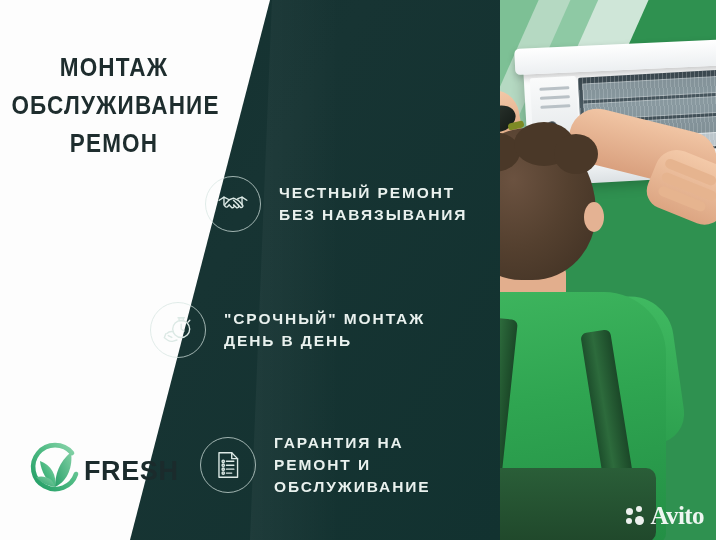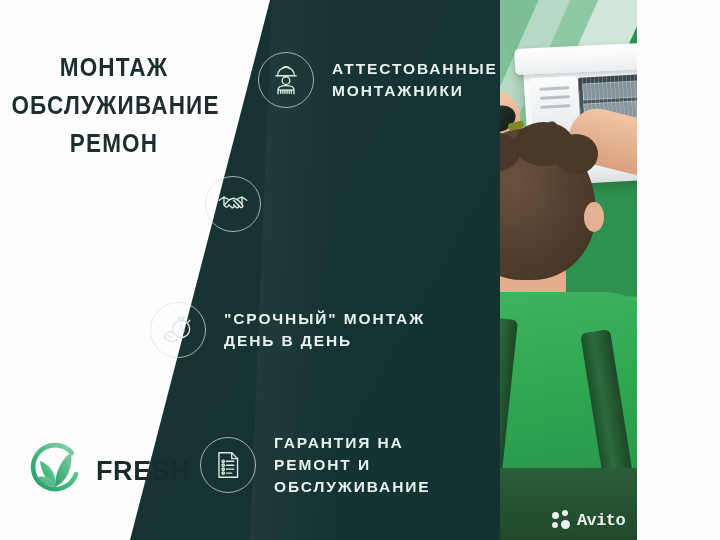--- a/index.html
+++ b/index.html
@@ -1,21 +1,21 @@
 <!DOCTYPE html>
 <html><head>
 <meta charset="utf-8">
 <style>
   html,body{margin:0;padding:0;}
   body{
     width:720px;height:540px;overflow:hidden;
     font-family:"Liberation Sans", sans-serif;
     background:#fdfdfd;
   }
-  #stage{position:relative;width:637px;height:540px;overflow:hidden;background:#fdfdfd;}
+  #stage{position:relative;width:716px;height:540px;overflow:hidden;background:#fdfdfd;}
 
   
   .photo-area{
     position:absolute;left:330px;top:0;width:390px;height:540px;
     overflow:hidden;background:#2f9150;
   }
   .stripe{position:absolute;transform-origin:top left;}
   .st-a{left:-40px;top:-140px;width:130px;height:900px;background:#1e8047;transform:rotate(24deg);}
   .st-b{left:60px;top:-160px;width:60px;height:900px;background:#46a96a;transform:rotate(24deg);}
   .st-c{left:130px;top:-170px;width:120px;height:900px;background:#3fa45c;transform:rotate(24deg);}
@@ -132,31 +132,31 @@
     text-align:center;color:#1e2d2e;
     font-family:"Liberation Sans", sans-serif;
     font-weight:700;font-size:25px;letter-spacing:1.3px;line-height:1.52;
     text-transform:uppercase;white-space:pre-line;
     transform:scaleX(.9);transform-origin:center;
   }
 
   
   .logo{position:absolute;left:26px;top:440px;display:flex;align-items:center;}
   .logo-text{
-    margin-left:12px;color:#1b2b2c;
+    color:#1b2b2c;
     font-family:"Liberation Sans", sans-serif;
     font-size:27px;font-weight:700;line-height:1.0;letter-spacing:.6px;
   }
   .logo-text span{display:block;}
 
   
   .avito{position:absolute;right:12px;bottom:10px;display:flex;align-items:center;opacity:.92;}
   .avito-dots{width:20px;height:20px;position:relative;margin-right:5px;}
   .avito-dots i{position:absolute;border-radius:50%;background:#fff;display:block;}
-  .avito-word{color:#fff;font-family:Liberation Mono, monospace;font-weight:700;font-size:17px;letter-spacing:-.6px;}
+  .avito-word{color:#fff;font-family:Liberation Serif, serif;font-weight:700;font-size:25px;letter-spacing:-.6px;}
 </style>
 </head>
 <body>
 
 <div id="stage">
 
   <div class="photo-area">
     <div class="stripe st-a"></div>
     <div class="stripe st-b"></div>
     <div class="stripe st-c"></div>
@@ -222,48 +222,35 @@
     </div>
   </div>
 
   <div class="dark-panel"></div>
   <div class="panel-sheen"></div>
 
   <div class="headline">Монтаж
 Обслуживание
 Ремон</div>
 
-  <div class="feature" id="feat-0">
-    <div class="f-ico">
-      <svg width="34" height="34" viewBox="0 0 32 32" fill="none" stroke="#dce9e5" stroke-width="1.3" stroke-linecap="round" stroke-linejoin="round">
-        <path d="M8 12a8 8 0 0 1 16 0"></path>
-        <path d="M6.5 12h19"></path>
-        <path d="M13 5.2c0-1 .6-1.7 3-1.7s3 .7 3 1.7"></path>
-        <circle cx="16" cy="16.6" r="3.6"></circle>
-        <path d="M8.5 29v-3.8c0-2.4 3.2-3.9 7.5-3.9s7.5 1.5 7.5 3.9V29"></path>
-        <path d="M9 25.5h14"></path>
-        <path d="M11 25.5v3M13 25.5v3M15 25.5v3M17 25.5v3M19 25.5v3M21 25.5v3"></path>
-      </svg>
-    </div>
-    <div class="f-txt">Аттестованные
-монтажники</div>
-  </div>
 
   <div class="feature" id="feat-1">
     <div class="f-ico">
       <svg width="34" height="34" viewBox="0 0 32 32" fill="none" stroke="#dce9e5" stroke-width="1.3" stroke-linecap="round" stroke-linejoin="round">
         <path d="M3 12.5l4.5-3 5 2.5 4-1.5 4.5 2"></path>
         <path d="M29 12.5l-4.5-3-4 1.5"></path>
         <path d="M12.5 12l-4 4.3a1.6 1.6 0 0 0 2.3 2.2l1.6-1.6"></path>
         <path d="M12.4 16.9l2.1 2.1a1.5 1.5 0 0 0 2.2-2.1"></path>
         <path d="M16.7 16.9l2.2 2.2a1.5 1.5 0 0 0 2.2-2.1l-4.6-4.6"></path>
         <path d="M20.9 17l1.8 1.8a1.5 1.5 0 0 0 2.2-2.1l-4-4.2"></path>
         <path d="M7.5 9.5v7.5M24.5 9.5v7.5"></path>
       </svg>
     </div>
+    <div class="f-txt">Честный ремонт
+без навязывания</div>
   </div>
 
   <div class="feature" id="feat-2">
     <div class="f-ico">
       <svg width="34" height="34" viewBox="0 0 32 32" fill="none" stroke="#dce9e5" stroke-width="1.3" stroke-linecap="round" stroke-linejoin="round">
         <circle cx="19" cy="15" r="8"></circle>
         <path d="M16 4.5h6"></path>
         <rect x="17" y="4.5" width="4" height="2.6" rx="0.6"></rect>
         <path d="M19 10.5v4.5l2.6 2"></path>
         <path d="M25.4 8.6l1.7-1.7"></path>

